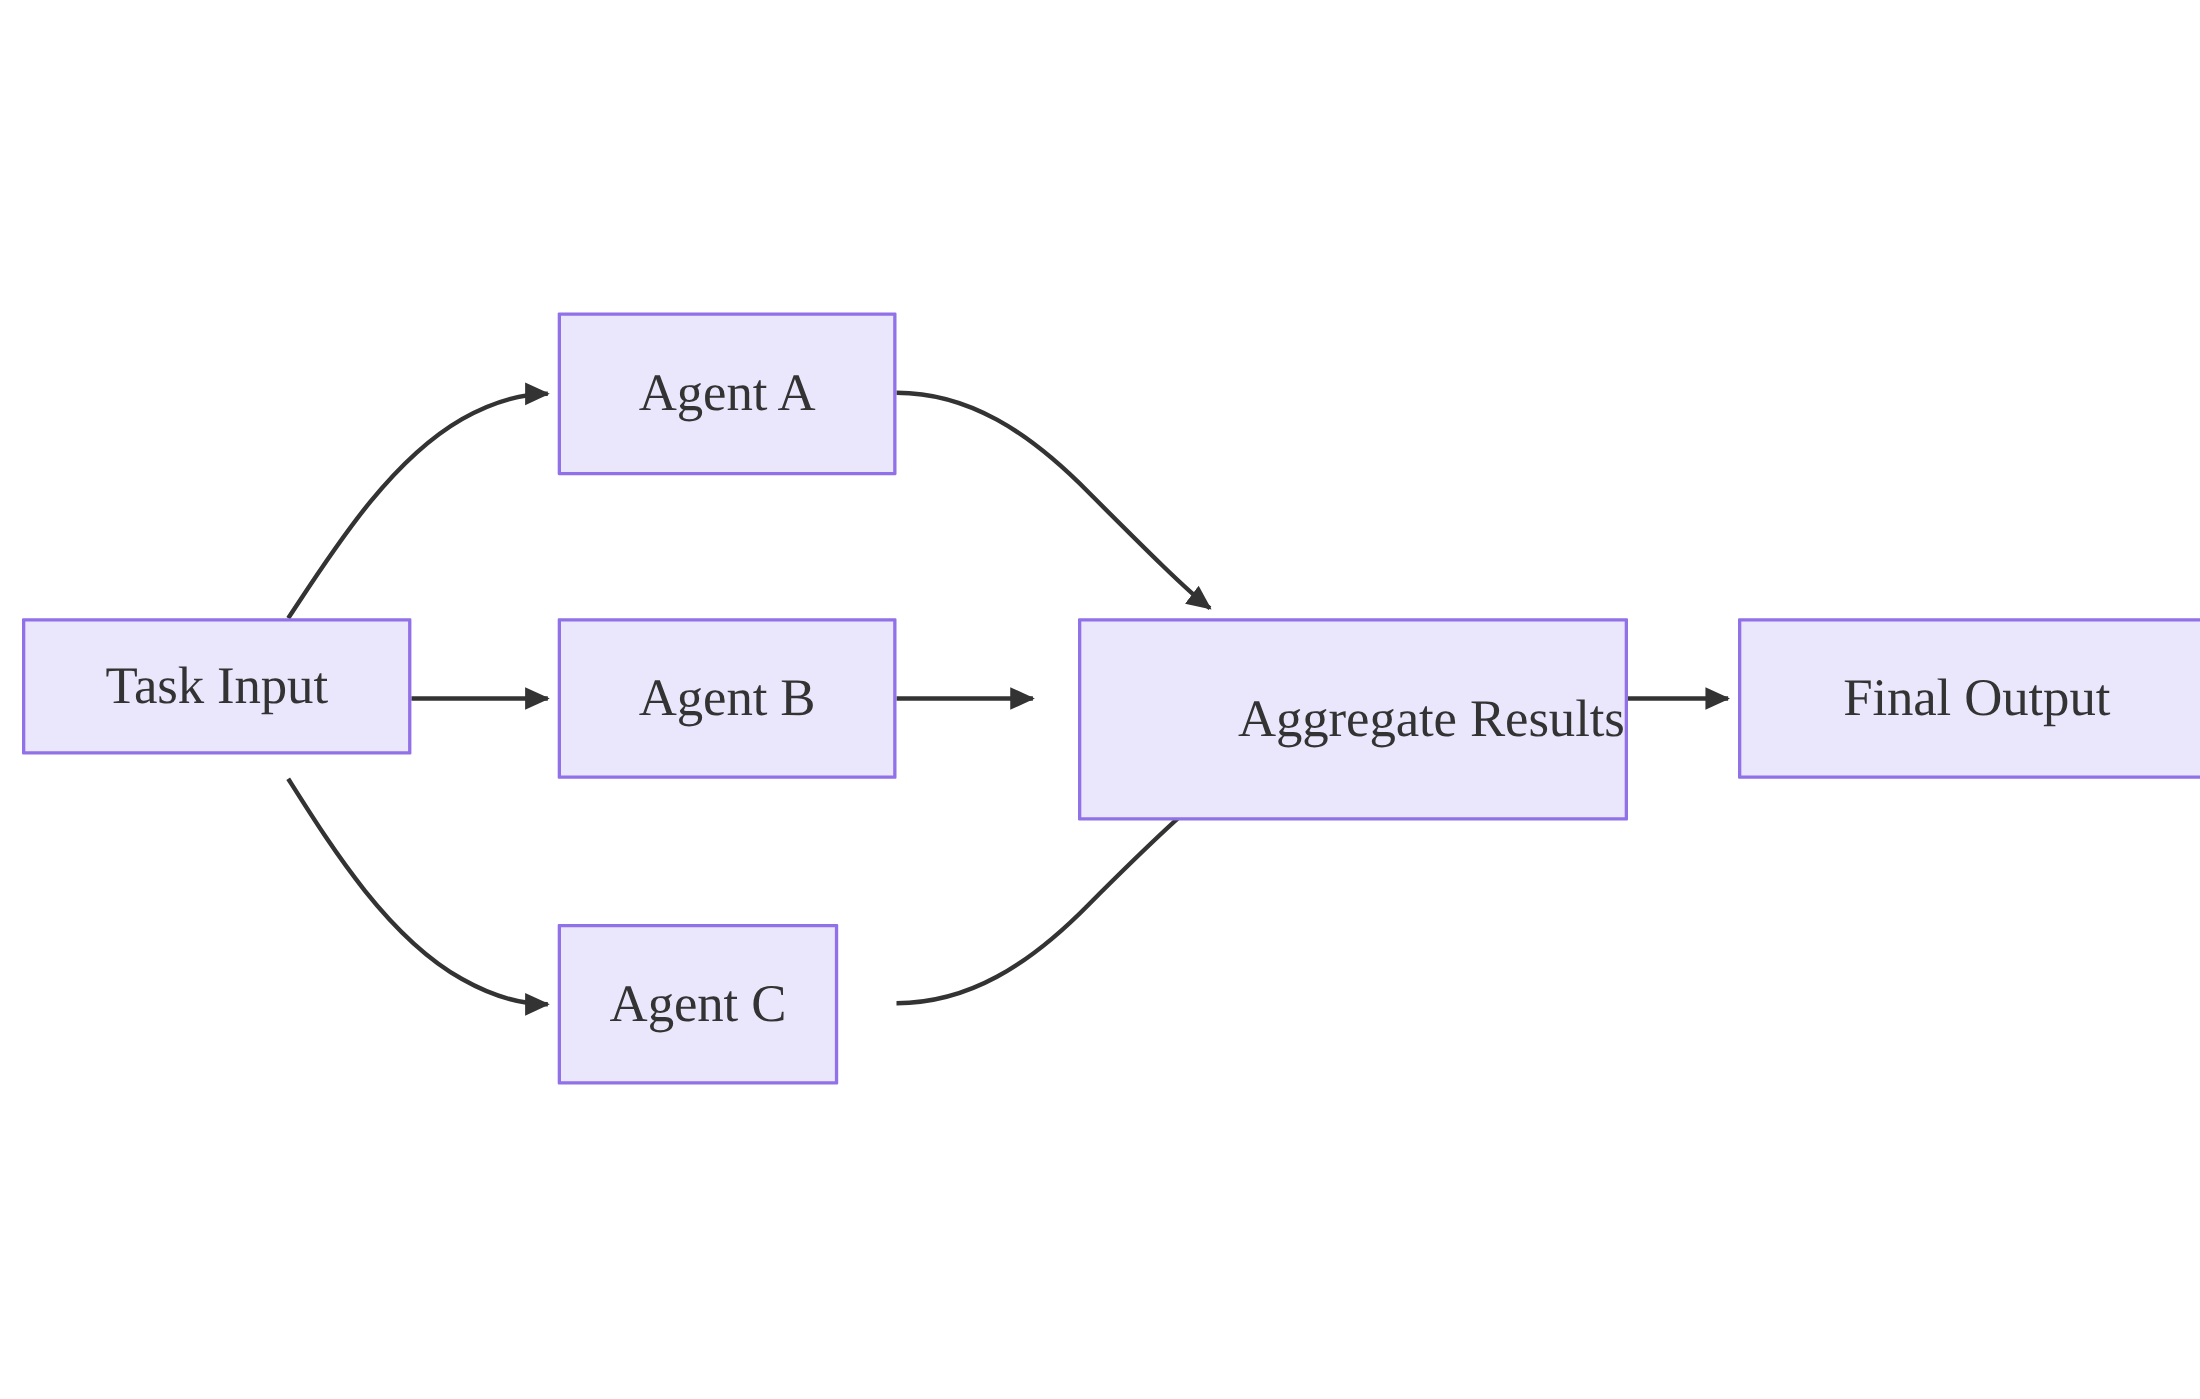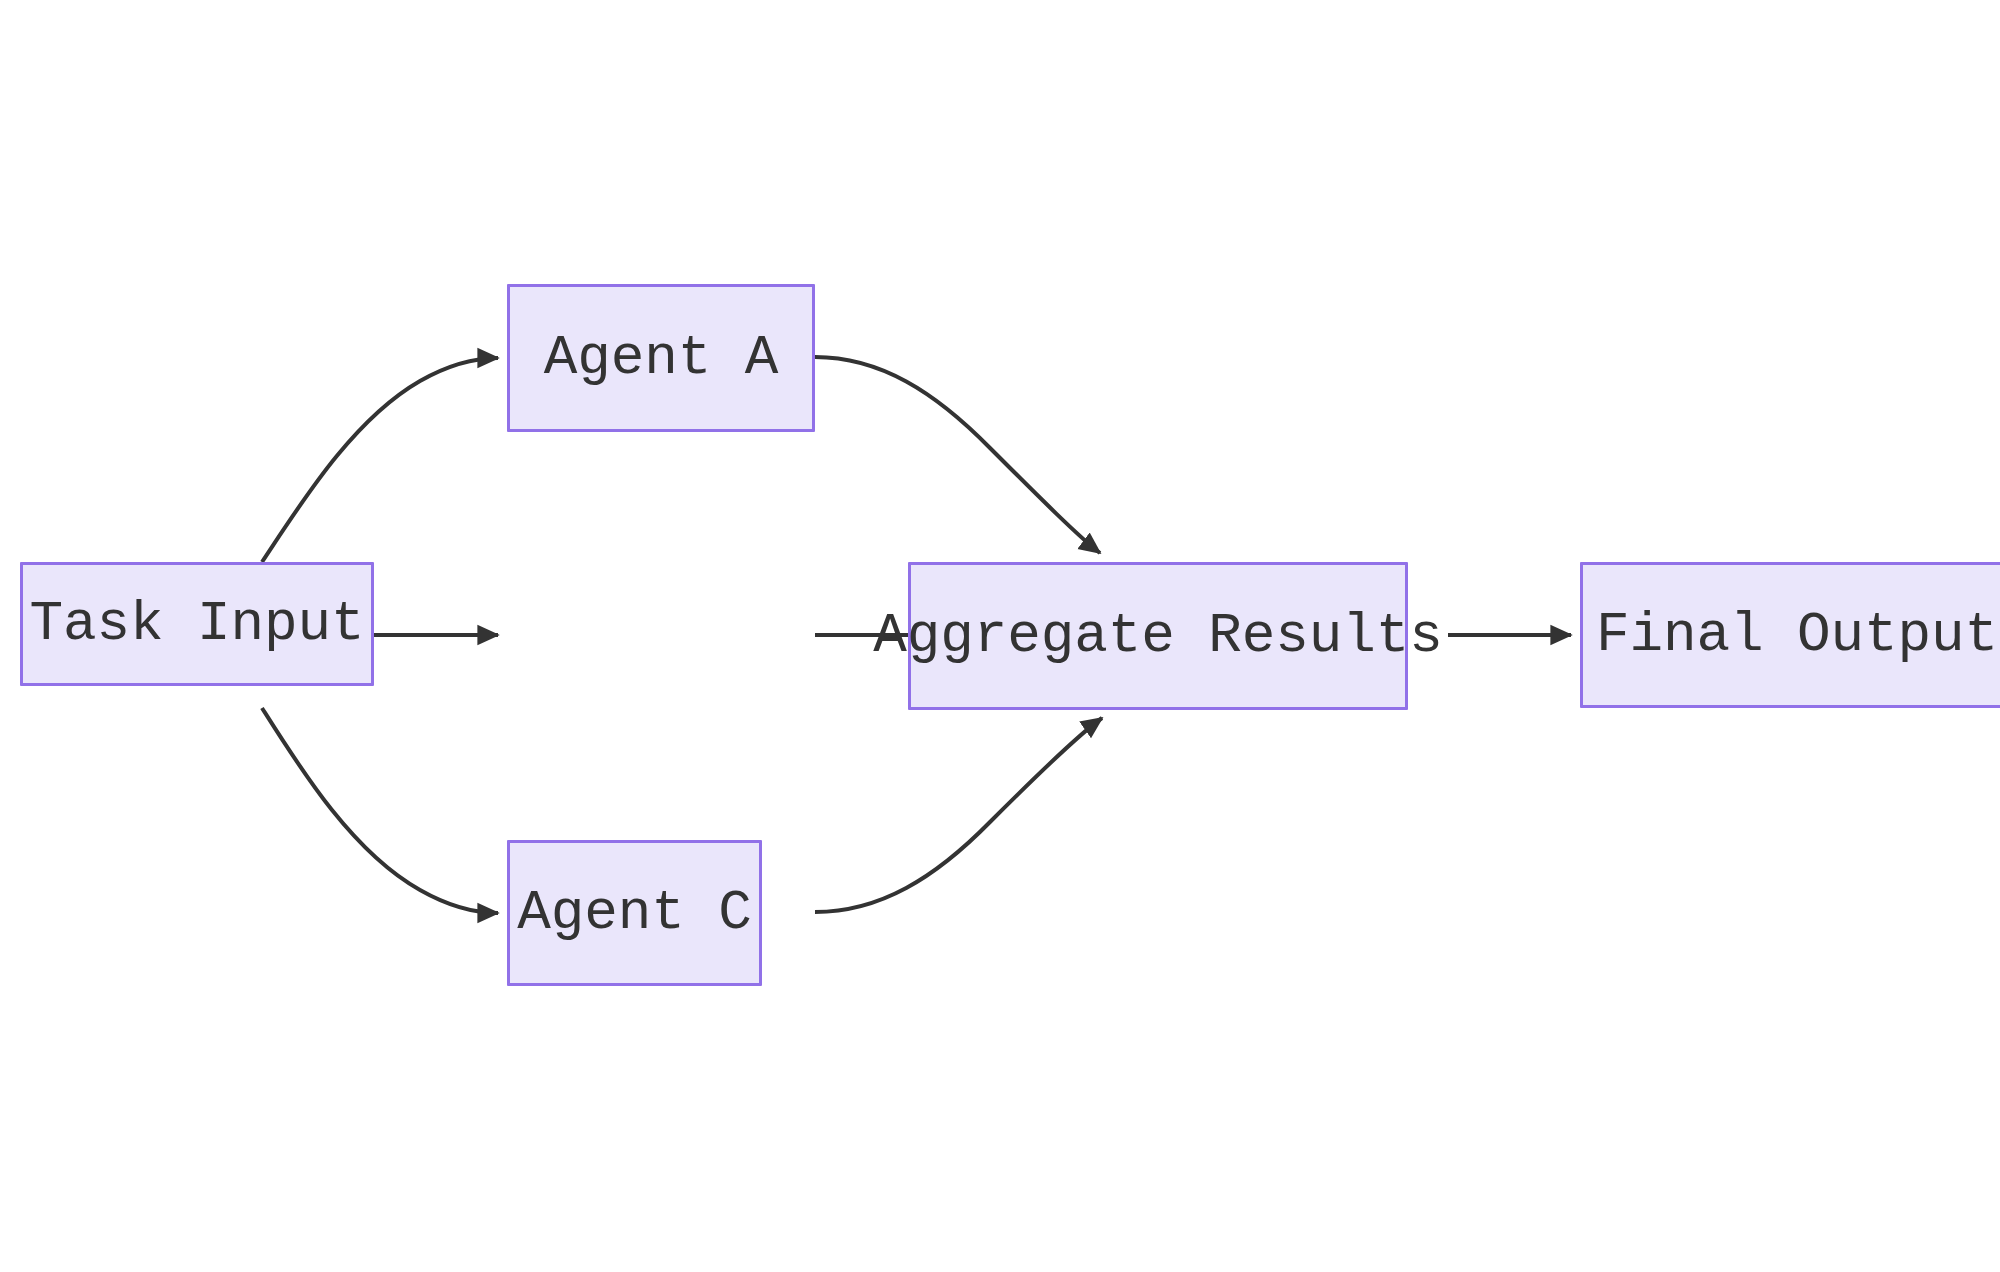--- a/index.html
+++ b/index.html
@@ -30,34 +30,34 @@
     position: absolute;
     box-sizing: border-box;
     background: #eae6fb;
     border: 3px solid #9171e8;
     border-radius: 1px;
     display: flex;
     align-items: center;
     justify-content: center;
   }
   .node-label {
-    font-family: Liberation Mono, monospace;
-    font-size: 56px;
+    font-family: Liberation Serif, serif;
+    font-size: 48px;
     line-height: 1;
     color: #333333;
     letter-spacing: -0.1px;
     white-space: nowrap;
     text-align: center;
   }
   
   #node-task-input      { left: 20px;   top: 562px; width: 354px; height: 124px; }
   #node-agent-a         { left: 507px;  top: 284px; width: 308px; height: 148px; }
   #node-agent-b         { left: 507px;  top: 562px; width: 308px; height: 146px; }
   #node-agent-c         { left: 507px;  top: 840px; width: 255px; height: 146px; }
-  #node-aggregate       { left: 908px;  top: 562px; width: 500px; height: 148px; }
+  #node-aggregate       { left: 980px;  top: 562px; width: 500px; height: 184px; justify-content: flex-end; }
   #node-final-output    { left: 1580px; top: 562px; width: 434px; height: 146px; }
 </style>
 </head>
 <body>
 
 <div id="canvas">
 
   <svg id="edge-layer" viewBox="0 0 2000 1272" width="2000" height="1272" xmlns="http://www.w3.org/2000/svg">
     <defs>
       <marker id="arrowhead" viewBox="0 0 10 10" refX="9.2" refY="5" markerWidth="5.6" markerHeight="5.6" orient="auto-start-reverse" markerUnits="strokeWidth">
@@ -84,20 +84,23 @@
   </svg>
 
   <div class="node" id="node-task-input">
     <span class="node-label">Task Input</span>
   </div>
 
   <div class="node" id="node-agent-a">
     <span class="node-label">Agent A</span>
   </div>
 
+  <div class="node" id="node-agent-b">
+    <span class="node-label">Agent B</span>
+  </div>
 
   <div class="node" id="node-agent-c">
     <span class="node-label">Agent C</span>
   </div>
 
   <div class="node" id="node-aggregate">
     <span class="node-label">Aggregate Results</span>
   </div>
 
   <div class="node" id="node-final-output">

